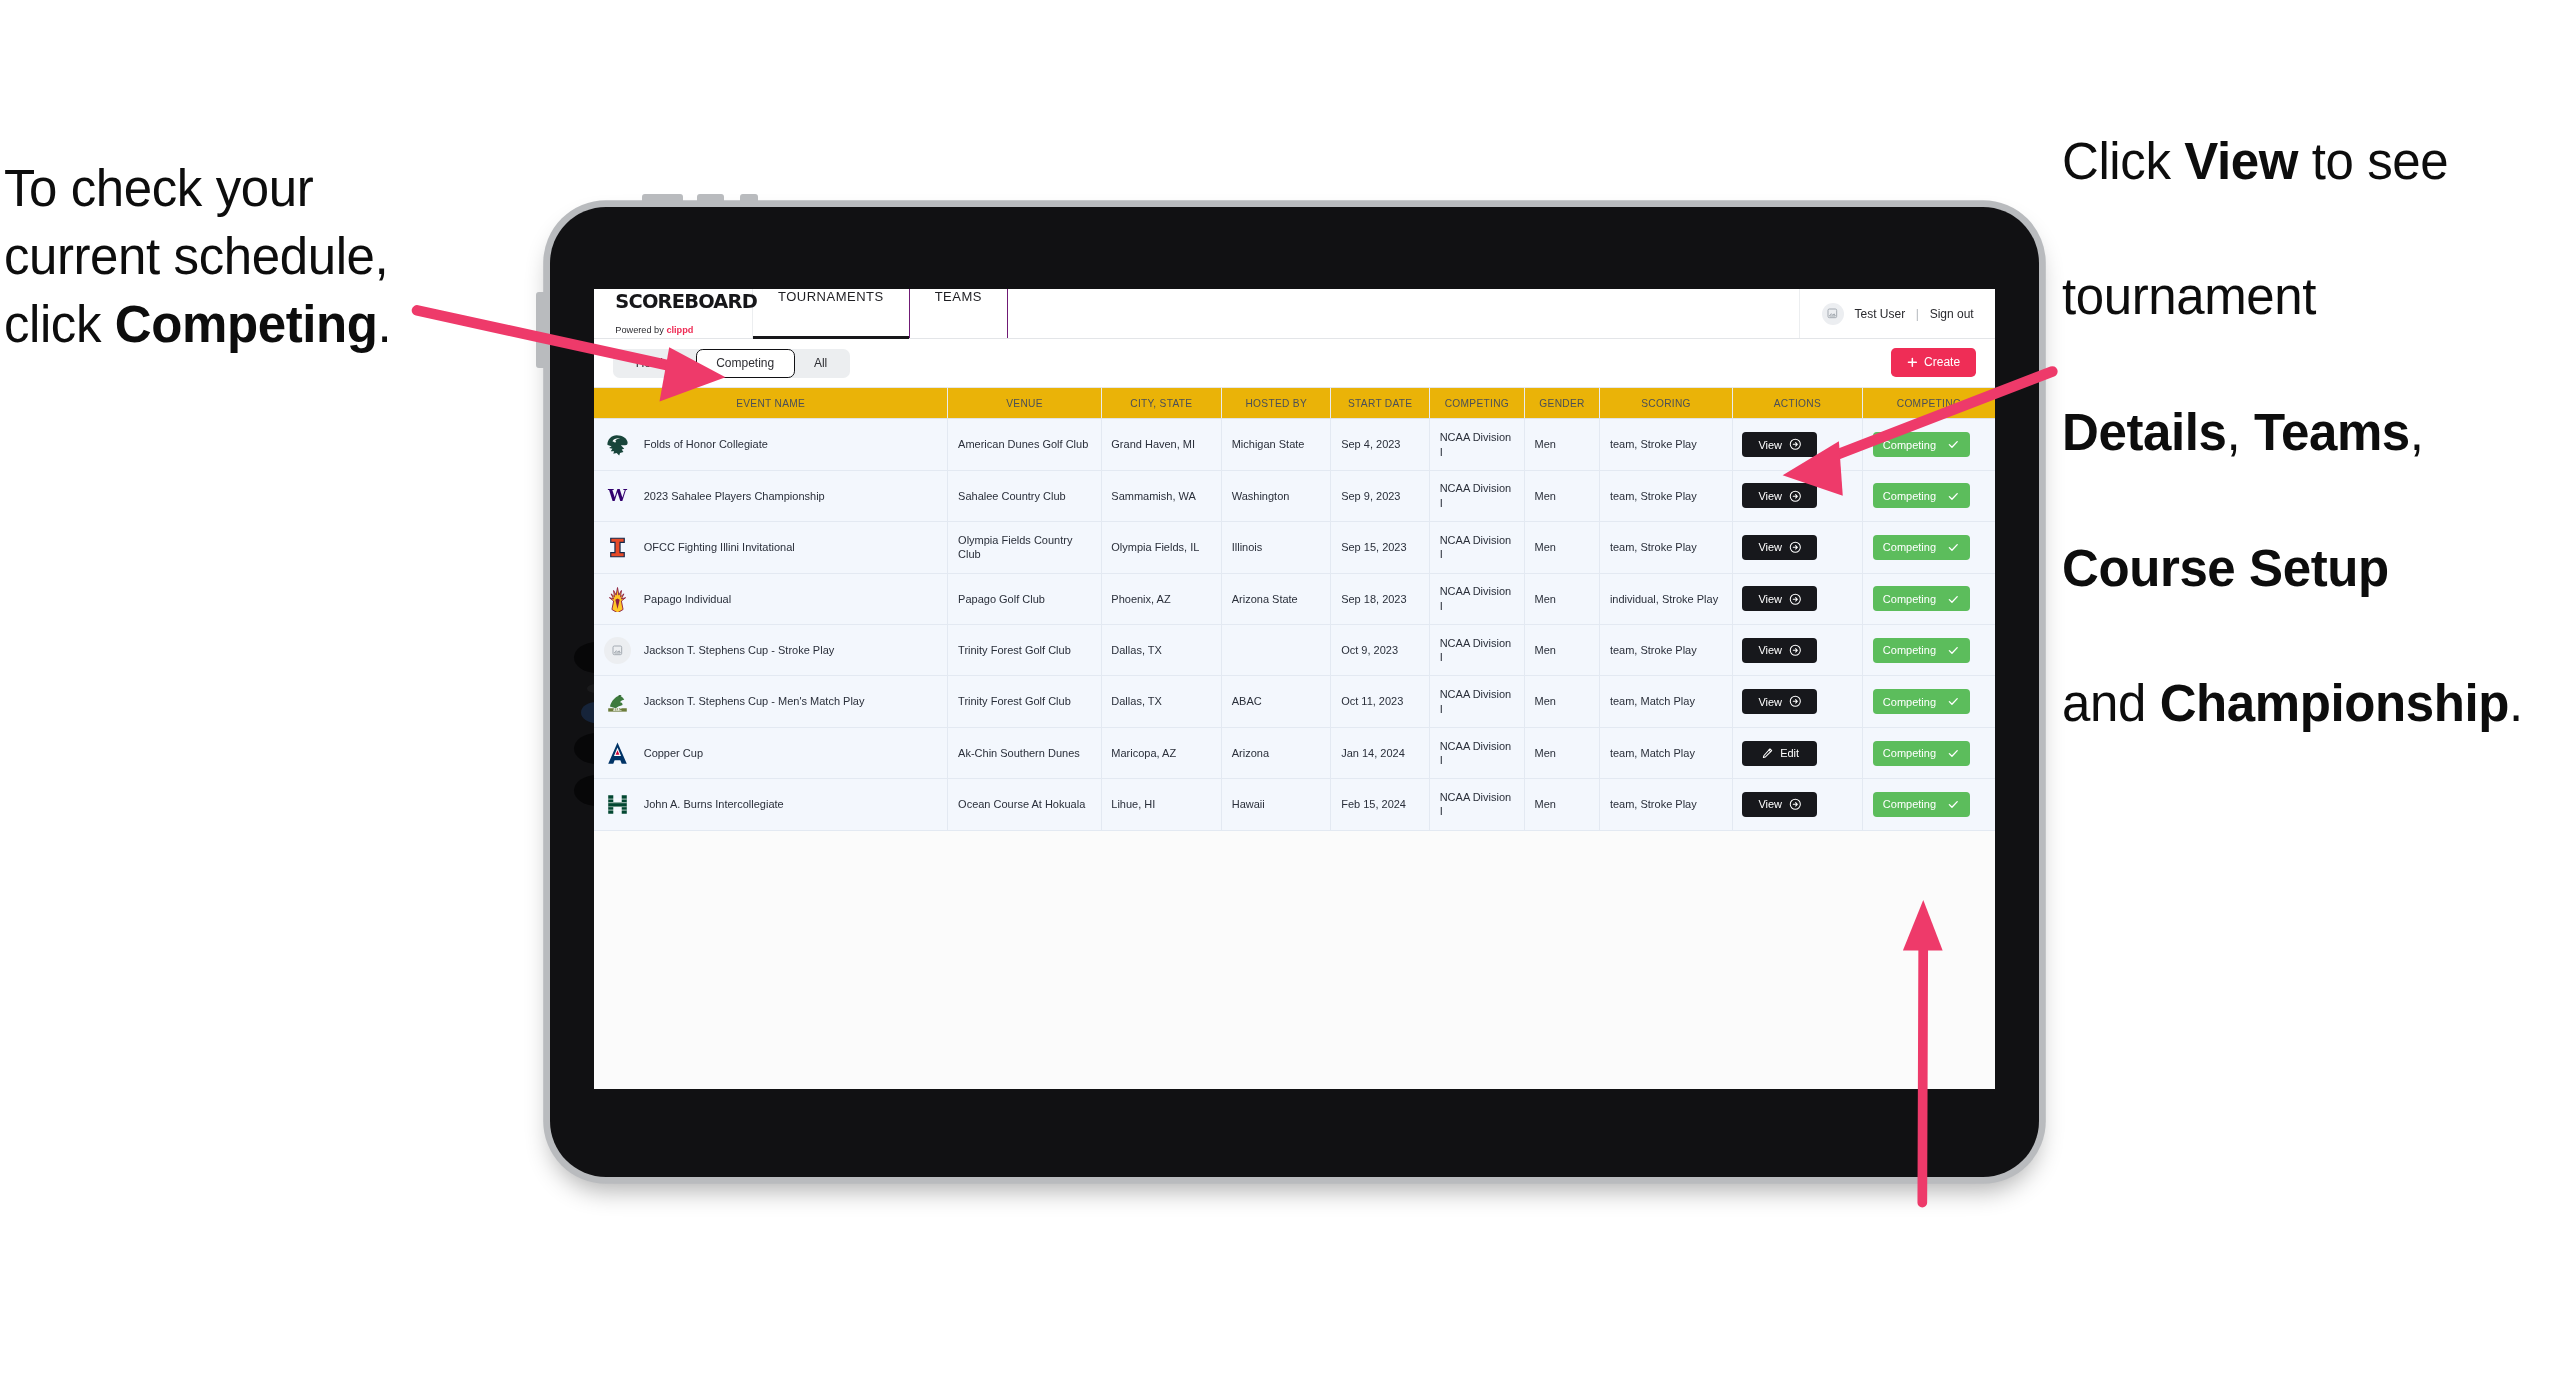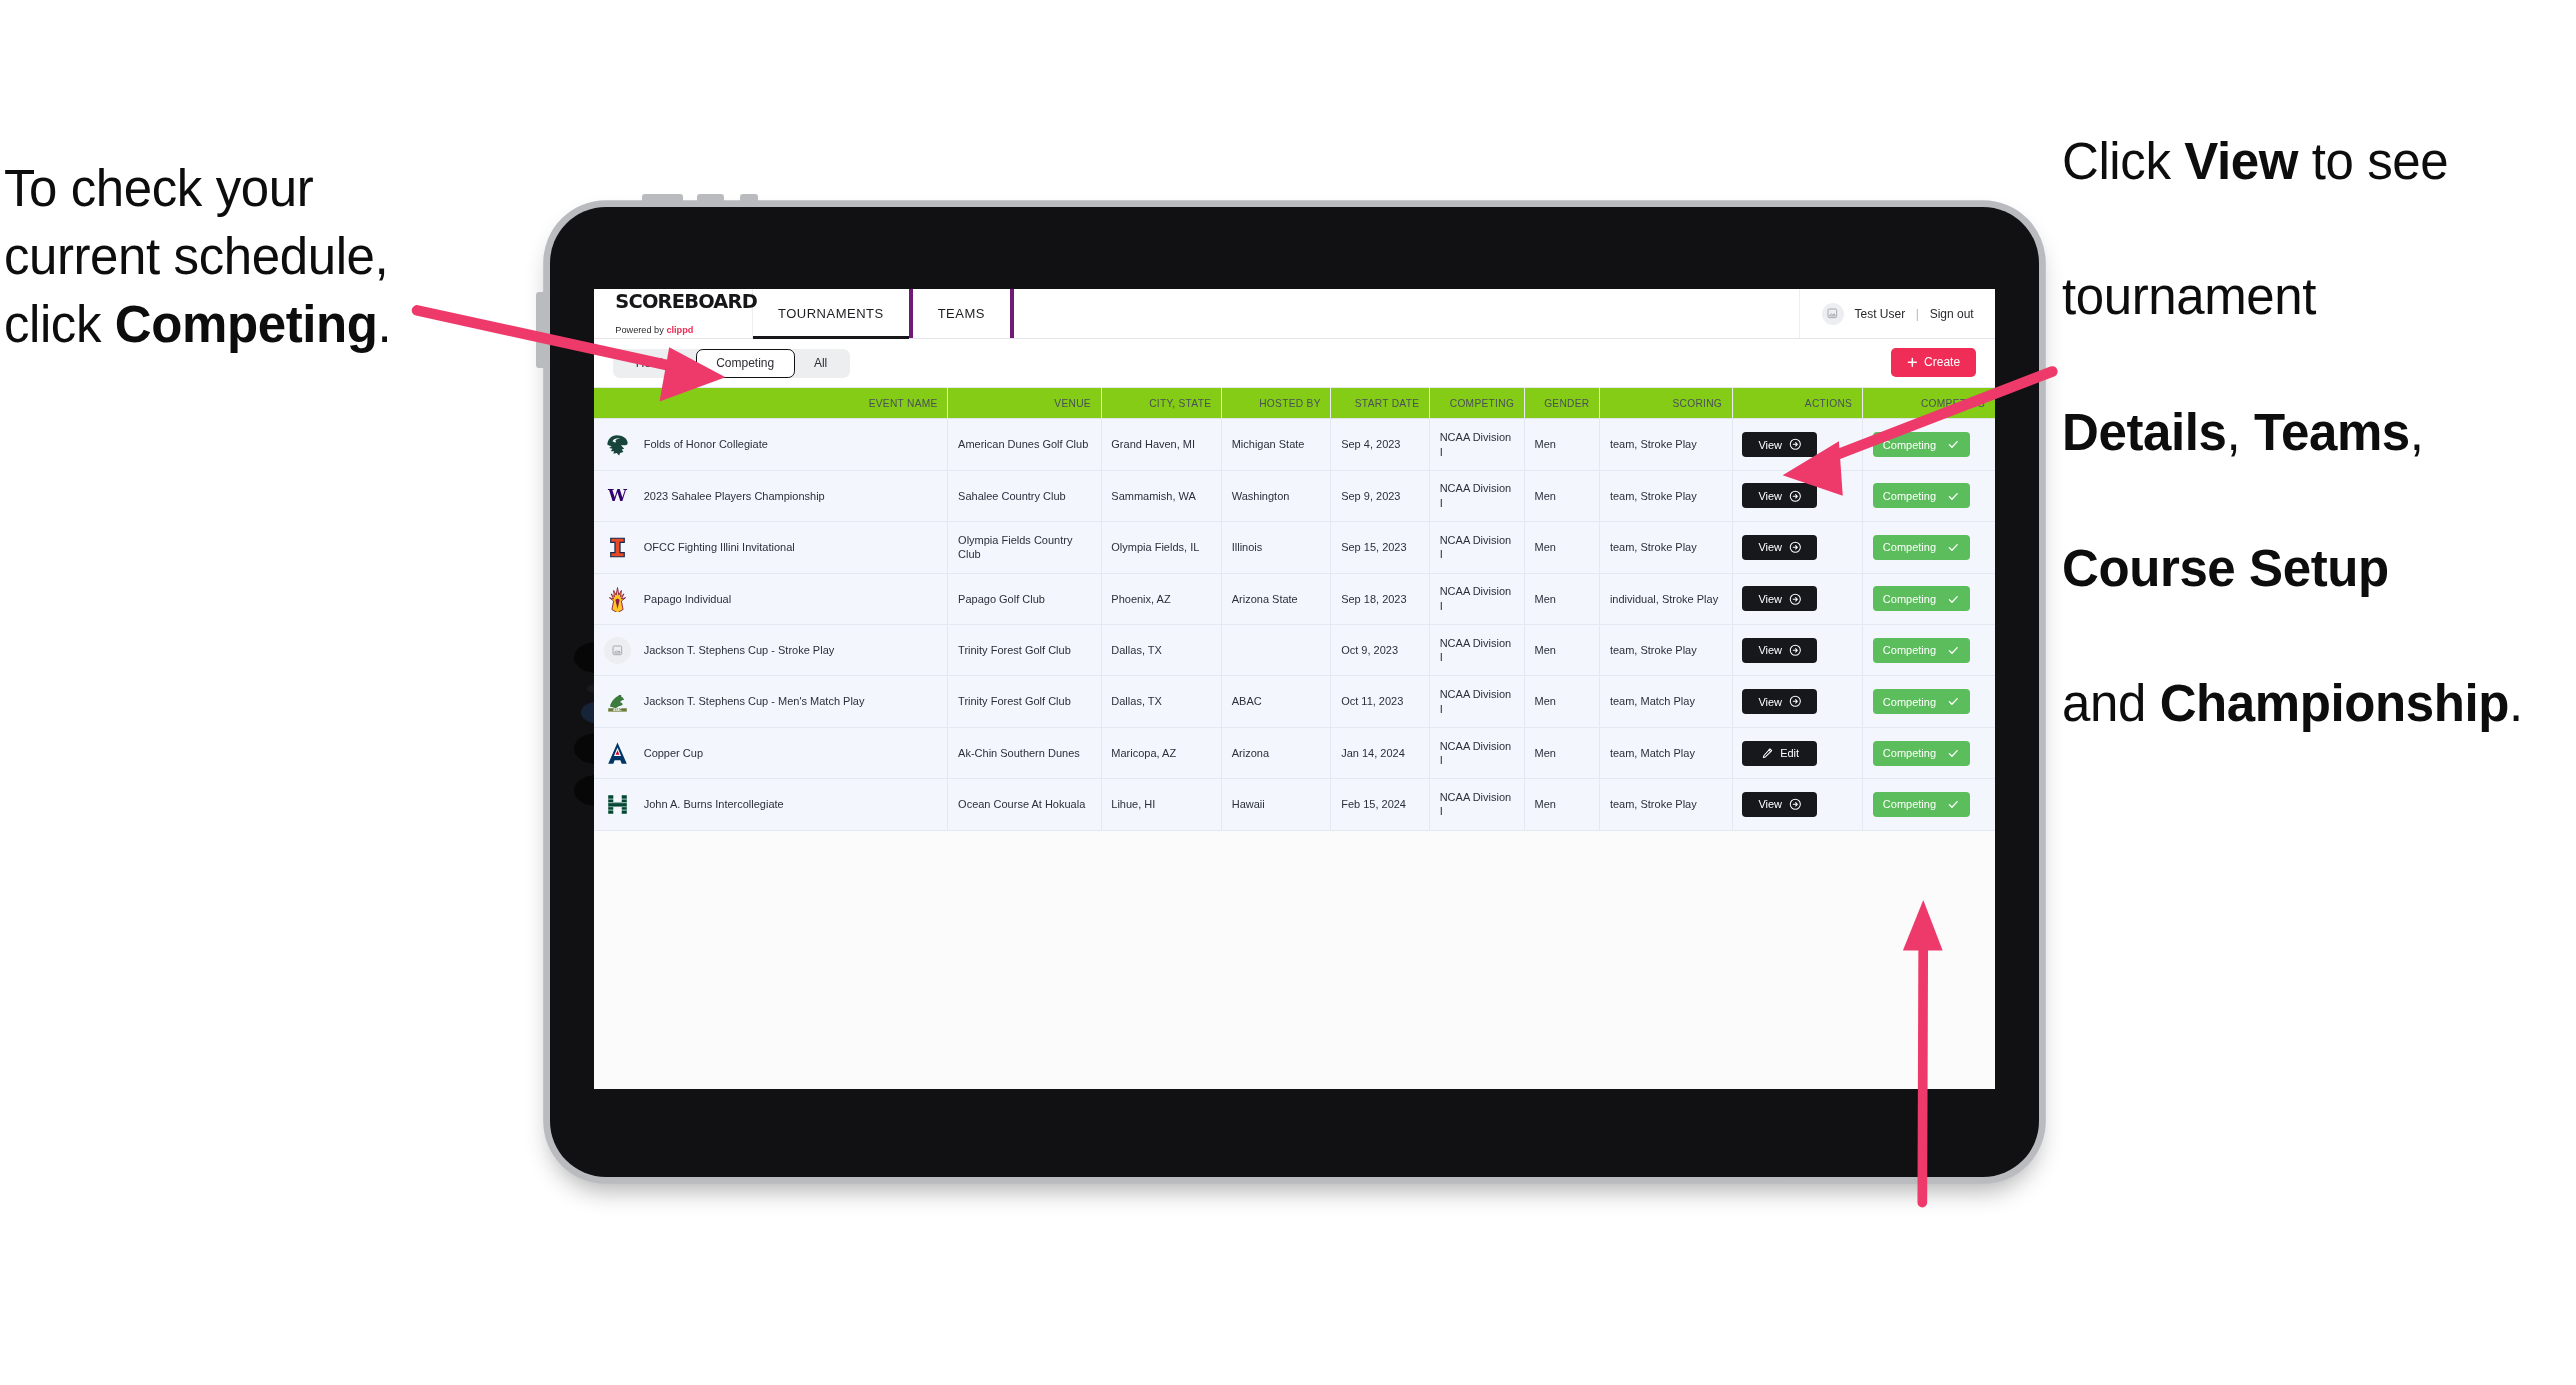--- a/index.html
+++ b/index.html
@@ -110,26 +110,25 @@
     font-size: 9.2px;
     color: #2c2c30;
     margin-top: 14px;
     line-height: 1;
   }
   #brand-sub .pw { color: #2c2c30; }
   #brand-sub .cl { color: #ef2d56; font-weight: 700; }
 
   .navtab {
     display: flex;
-    align-items: center;
     padding: 0 25px;
     font-size: 13px;
     letter-spacing: 0.5px;
     color: #1e1e22;
-    border-right: 4px solid #701a75;
+    border-right: 1px solid #701a75;
     position: relative;
     cursor: pointer;
   }
   .navtab.active::after {
     content: "";
     position: absolute;
     left: 0; right: 0; bottom: -1px;
     height: 2.9px;
     background: #17171a;
   }
@@ -207,22 +206,22 @@
   
   #table-wrap { background: #fbfbfb; }
   table#tournaments {
     width: 100%;
     border-collapse: collapse;
     table-layout: fixed;
     font-size: 11px;
     color: #2a2f3a;
   }
   #tournaments thead th {
-    background: #84cc16;
-    text-align: right;
+    background: #eab308;
+    text-align: center;
     font-weight: 400;
     font-size: 10.2px;
     letter-spacing: 0.3px;
     color: #4a4f58;
     padding: 9.7px 9.7px;
     border-top: 1px solid #e4e7ec;
     border-bottom: 1px solid #dfe3e9;
     border-right: 1px solid #e8ebef;
     vertical-align: middle;
     white-space: nowrap;

